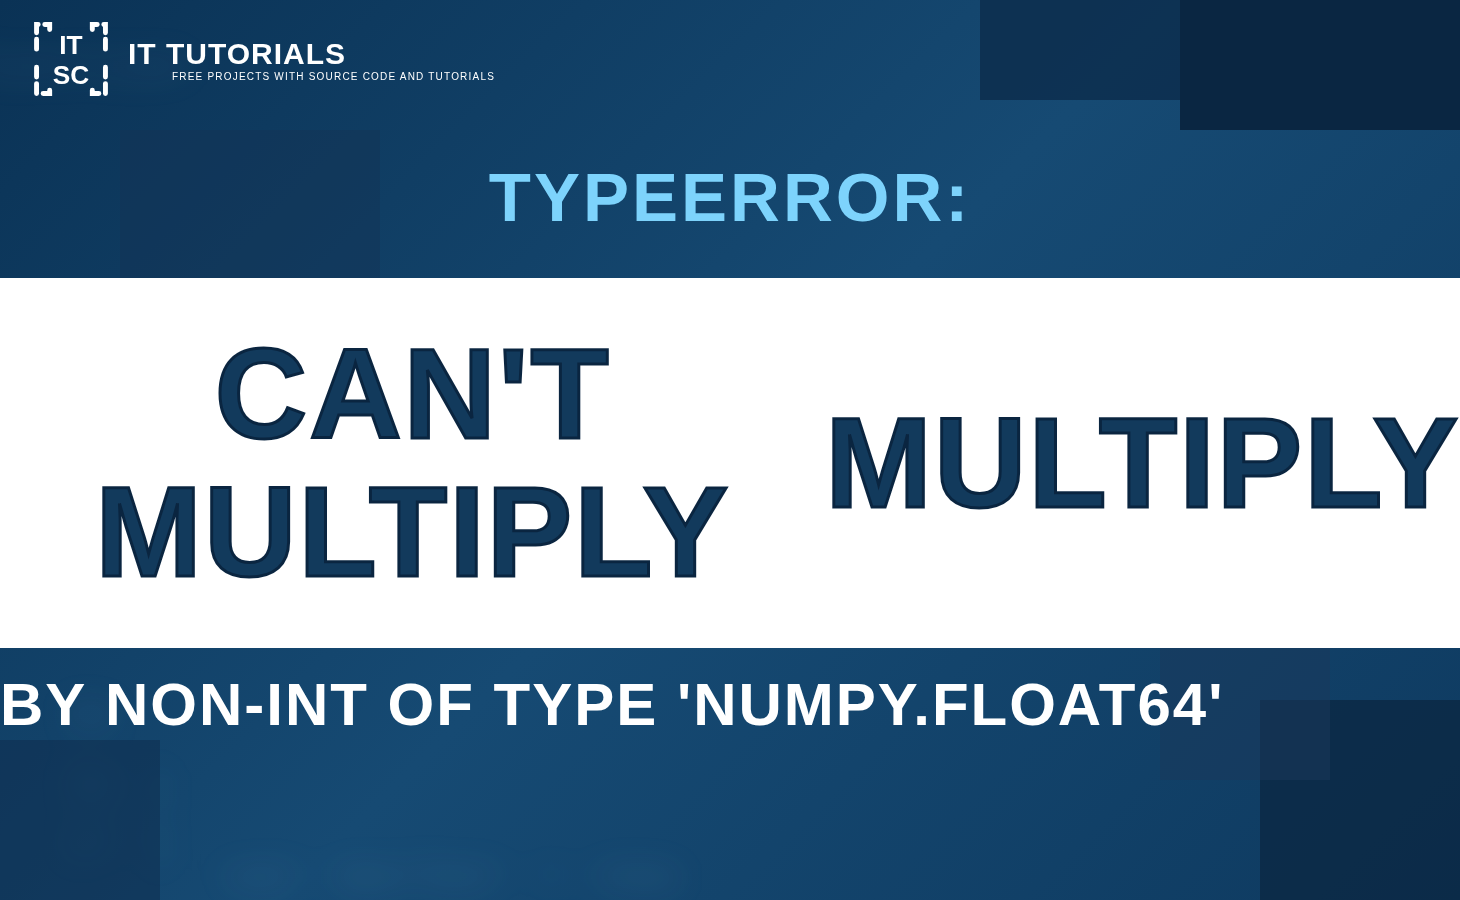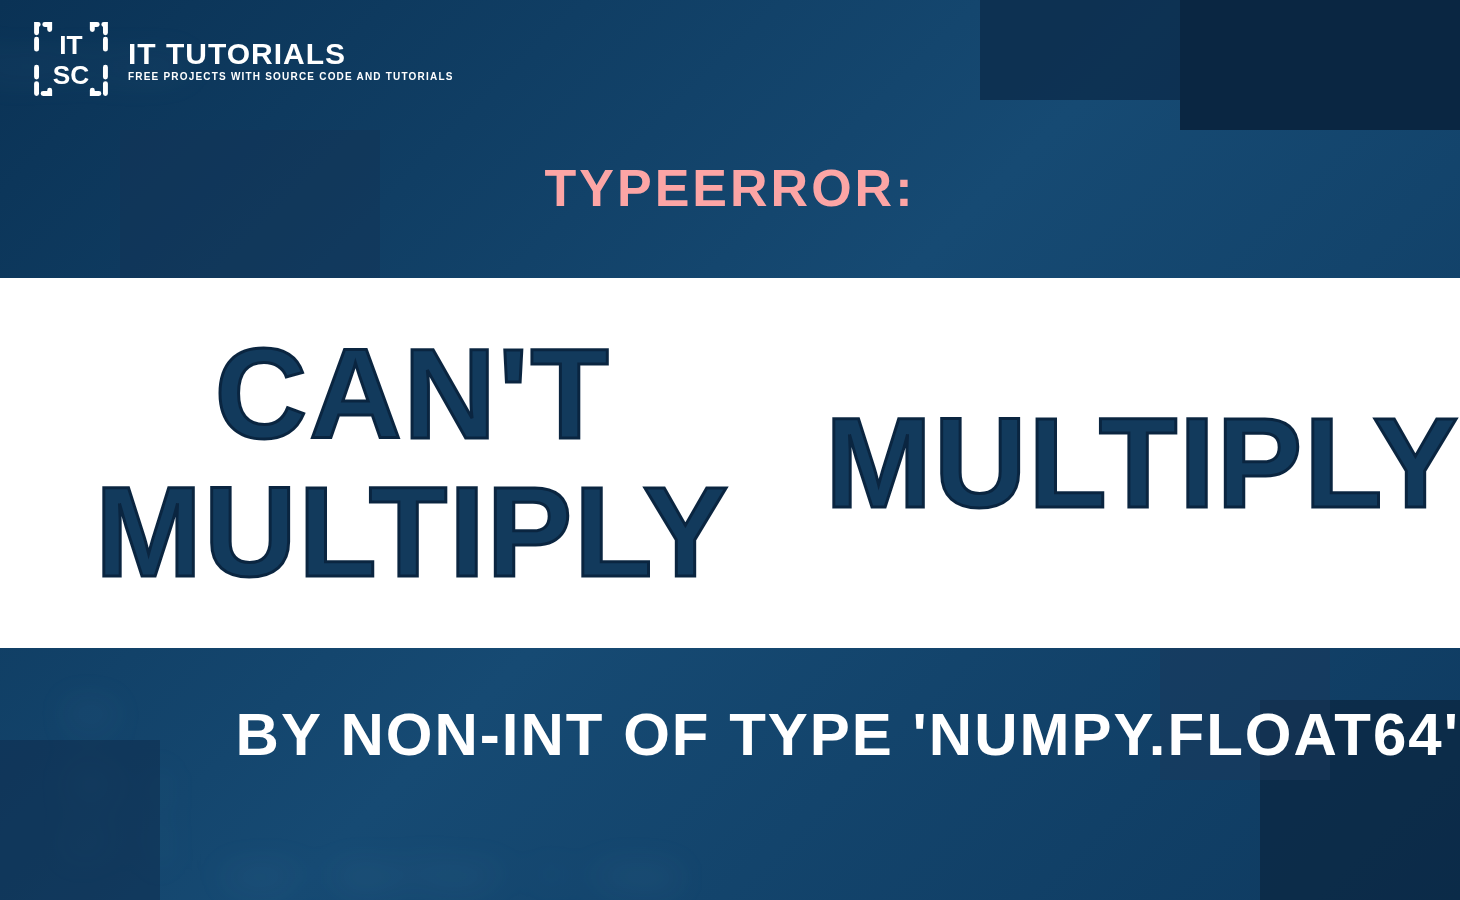--- a/index.html
+++ b/index.html
@@ -60,32 +60,33 @@
     display: flex;
     flex-direction: column;
   }
   .logo-title {
     font-size: 30px;
     font-weight: 800;
     letter-spacing: 1px;
   }
   .logo-sub {
     font-size: 10px;
-    font-weight: 700;
+    font-weight: 400;
     letter-spacing: 1.2px;
+    margin-left: 44px;
   }
 
   .line1 {
     position: absolute;
     top: 158px;
     left: 0;
     width: 100%;
     text-align: center;
-    color: #fca5a5;
-    font-size: 52px;
+    color: #7dd3fc;
+    font-size: 69px;
     font-weight: 900;
     letter-spacing: 3px;
   }
 
   .white-band {
     position: absolute;
     top: 278px;
     left: 0;
     width: 100%;
     height: 370px;
@@ -101,24 +102,24 @@
     line-height: 1.08;
     font-weight: 900;
     letter-spacing: 2px;
     text-align: center;
     color: #123a5c;
     -webkit-text-stroke: 3px #0a2540;
   }
 
   .line3 {
     position: absolute;
-    top: 700px;
+    top: 670px;
     left: 0;
     width: 100%;
-    text-align: right;
+    text-align: left;
     color: #fff;
     font-size: 60px;
     font-weight: 900;
     letter-spacing: 2px;
   }
 </style>
 </head>
 <body>
 
 <div class="bg">

